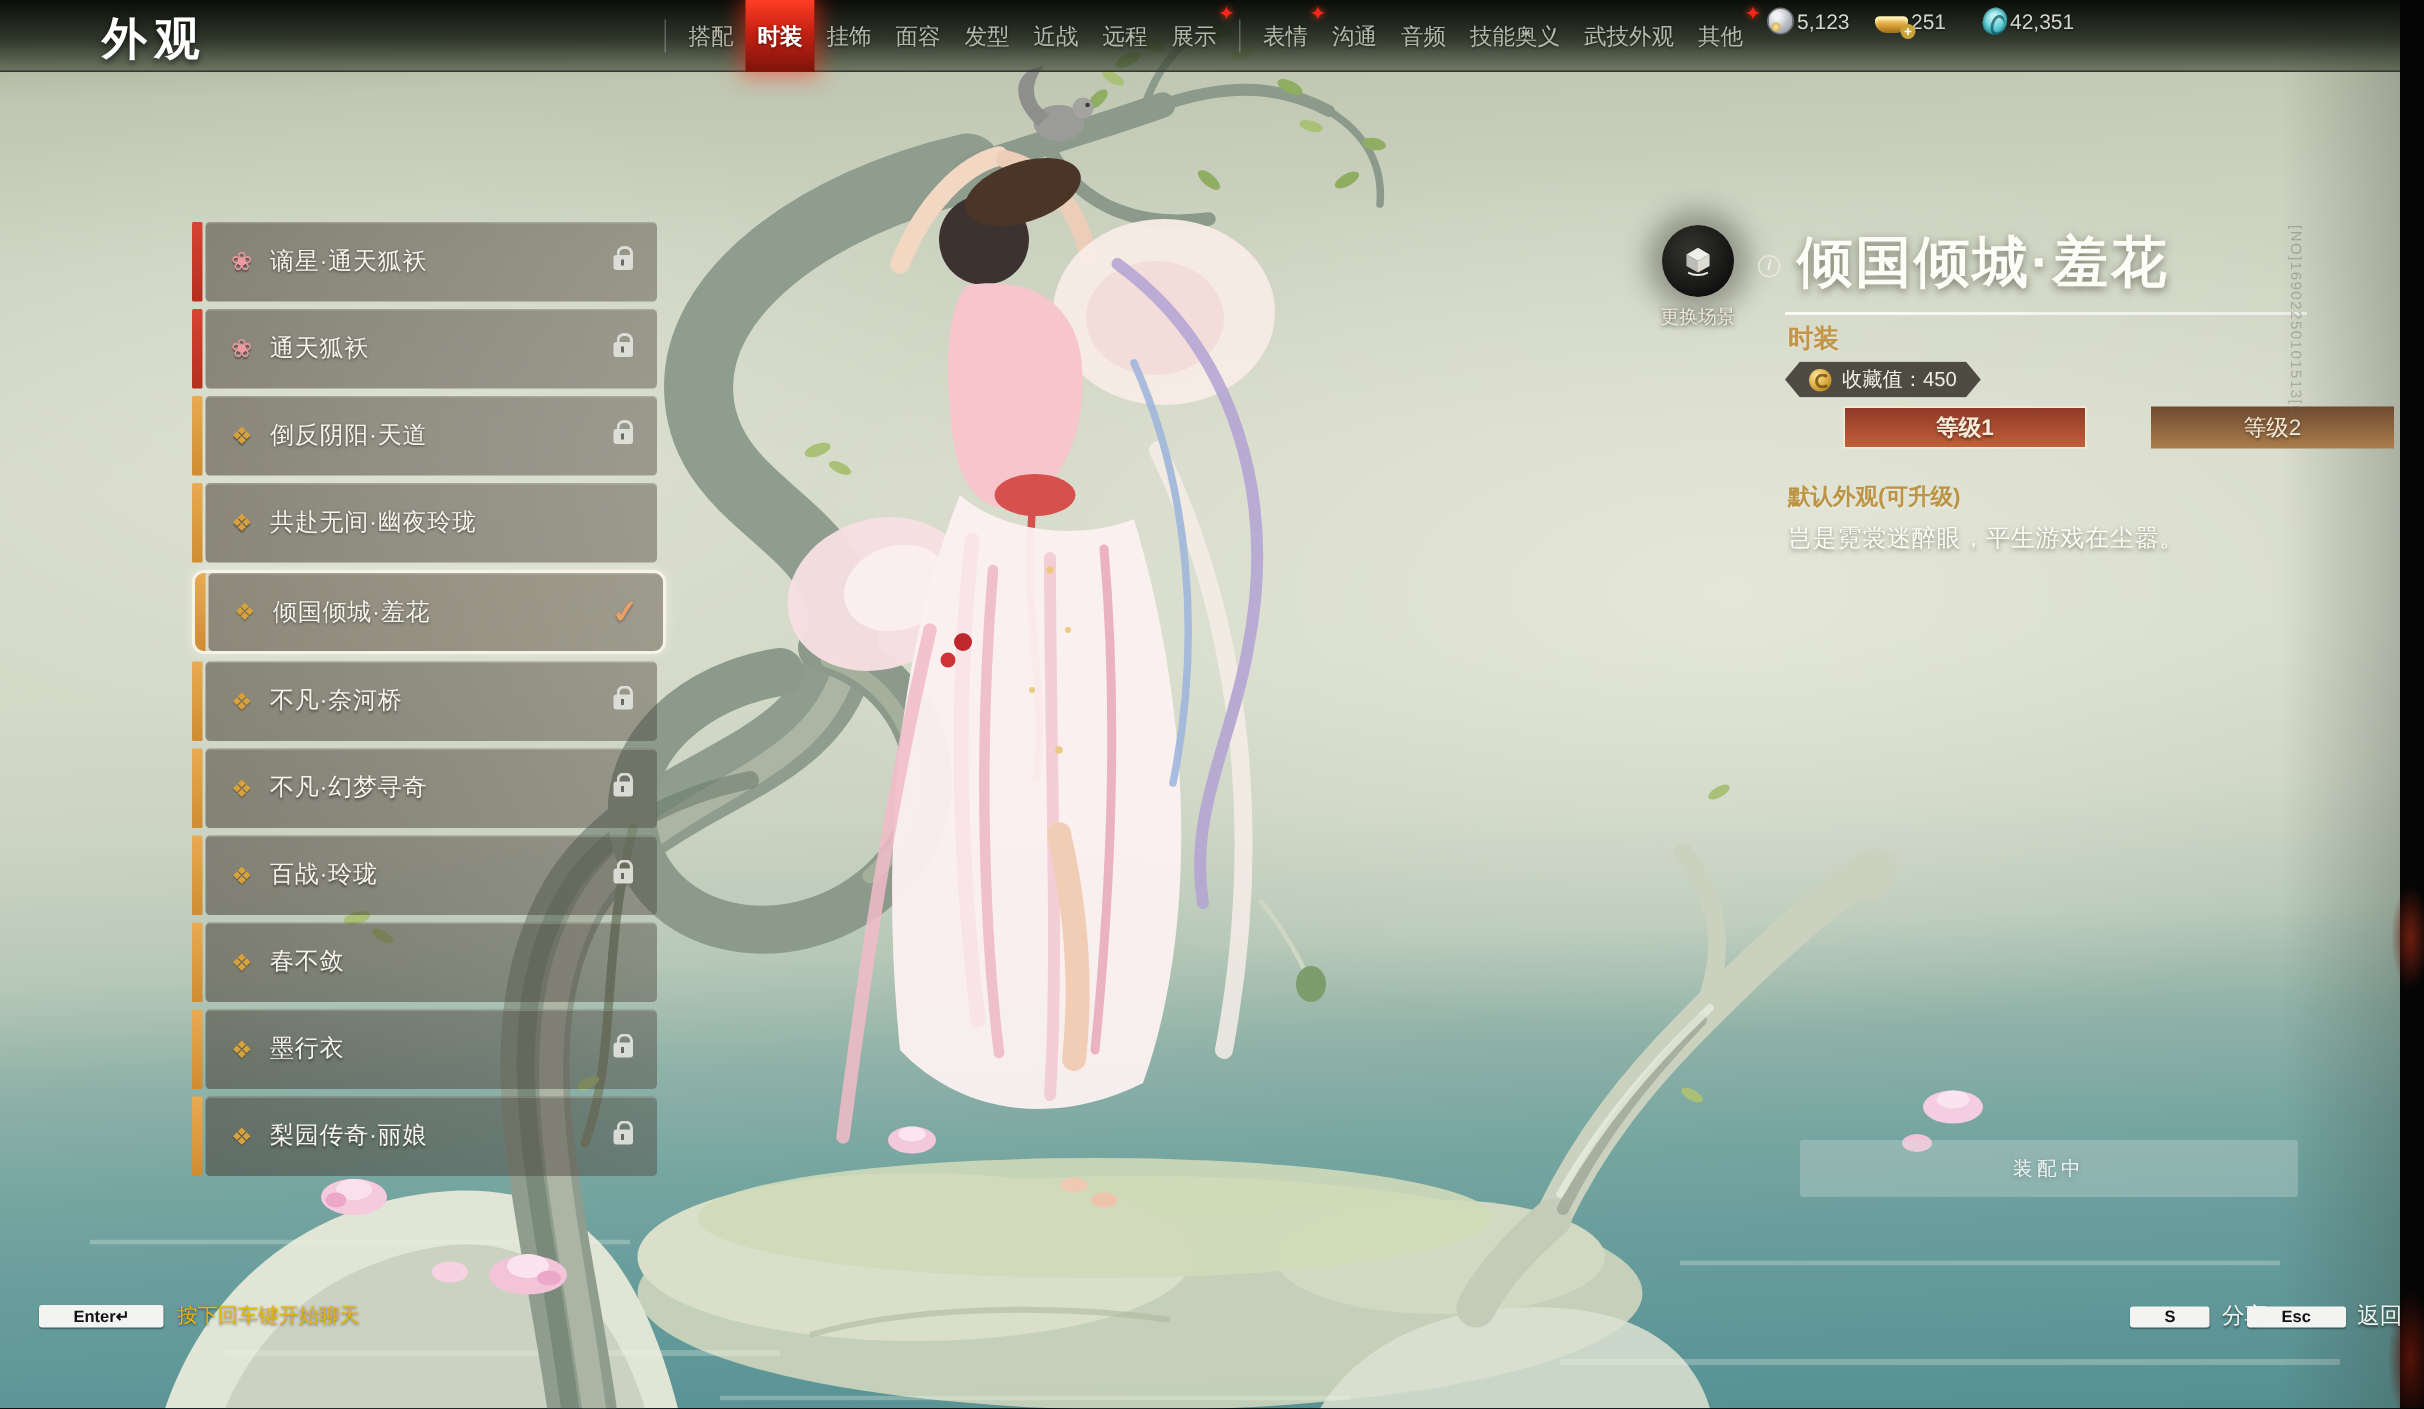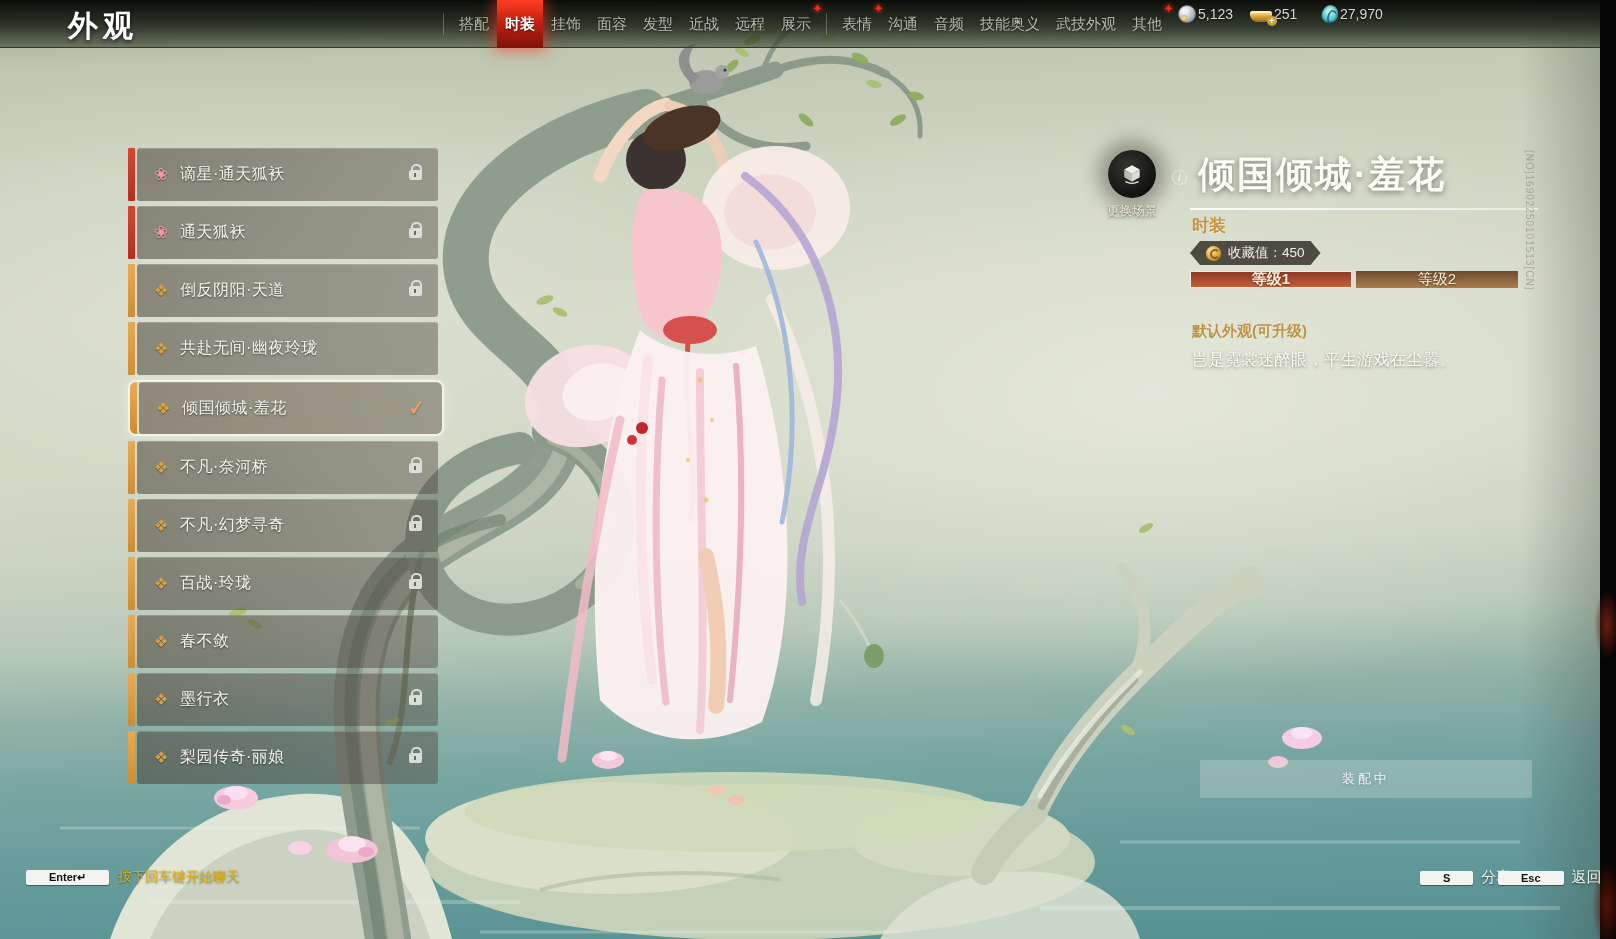--- a/index.html
+++ b/index.html
@@ -95,22 +95,22 @@
   #category{position:absolute;left:1192px;top:214px;font-size:17px;font-weight:700;color:#c49546;
     text-shadow:0 1px 2px rgba(255,255,255,.35);}
   #collect-pill{position:absolute;left:1190px;top:241px;height:24px;padding:0 16px;display:flex;gap:7px;
     align-items:center;background:rgba(38,33,27,.78);color:#f2efe6;font-size:13.5px;
     clip-path:polygon(10px 0,calc(100% - 10px) 0,100% 50%,calc(100% - 10px) 100%,10px 100%,0 50%);justify-content:center;}
   #collect-ic{position:relative;width:15px;height:15px;border-radius:50%;flex:none;
     background:radial-gradient(circle at 35% 30%,#ffe79a,#d8a73e 55%,#946a14);}
   #collect-ic::after{content:"";position:absolute;left:3.5px;top:3.5px;width:6px;height:6px;border-radius:50%;
     border:2px solid rgba(110,75,10,.8);border-right-color:transparent;}
   #lvl-tabs{position:absolute;left:1190px;top:271px;display:flex;gap:4px;}
-  .lvl{width:162px;height:17px;display:flex;align-items:center;justify-content:center;font-size:15px;
-    color:#f6ecd9;cursor:pointer;text-shadow:0 1px 2px rgba(0,0,0,.45);}
+  .lvl{width:162px;height:28px;display:flex;align-items:center;justify-content:center;font-size:15px;
+    color:#f6ecd9;cursor:pointer;text-shadow:0 1px 2px rgba(0,0,0,.45);margin-left:39px;}
   .lvl.sel{background:linear-gradient(180deg,#8e3a27,#c35f3a);border:1.5px solid #f3ecd9;font-weight:700;}
   .lvl.unsel{background:linear-gradient(180deg,#6d4a30,#ab7d4b);}
   #subtitle{position:absolute;left:1192px;top:322px;font-size:15px;font-weight:700;color:#bd9344;
     text-shadow:0 1px 2px rgba(255,255,255,.3);}
   #desc{position:absolute;left:1192px;top:347px;font-size:16px;line-height:25px;color:#fcfbf5;
     text-shadow:0 1px 3px rgba(90,90,70,.7);letter-spacing:.5px;}
   #equip-btn{position:absolute;left:1200px;top:760px;width:332px;height:38px;border-radius:2px;
     background:rgba(214,224,218,.30);display:flex;align-items:center;justify-content:center;
     font-size:13px;color:rgba(255,255,255,.88);letter-spacing:3px;cursor:pointer;
     text-shadow:0 1px 3px rgba(80,100,95,.5);}
@@ -323,21 +323,21 @@
     <div class="cur">
       <span class="cur-ic">
           <span class="ingot"></span>
         </span>
       <span class="val">251</span>
     </div>
     <div class="cur">
       <span class="cur-ic">
           <span class="jade"></span>
         </span>
-      <span class="val">27,970</span>
+      <span class="val">42,351</span>
     </div>
   </div>
 
   <div id="list">
     <div class="row tier-red">
       <span class="strip"></span>
       <span class="rbody">
           <span class="item-icon ic-sakura">❀</span>
           <span class="item-label">谪星·通天狐袄</span>
           <span class="lock"></span>

